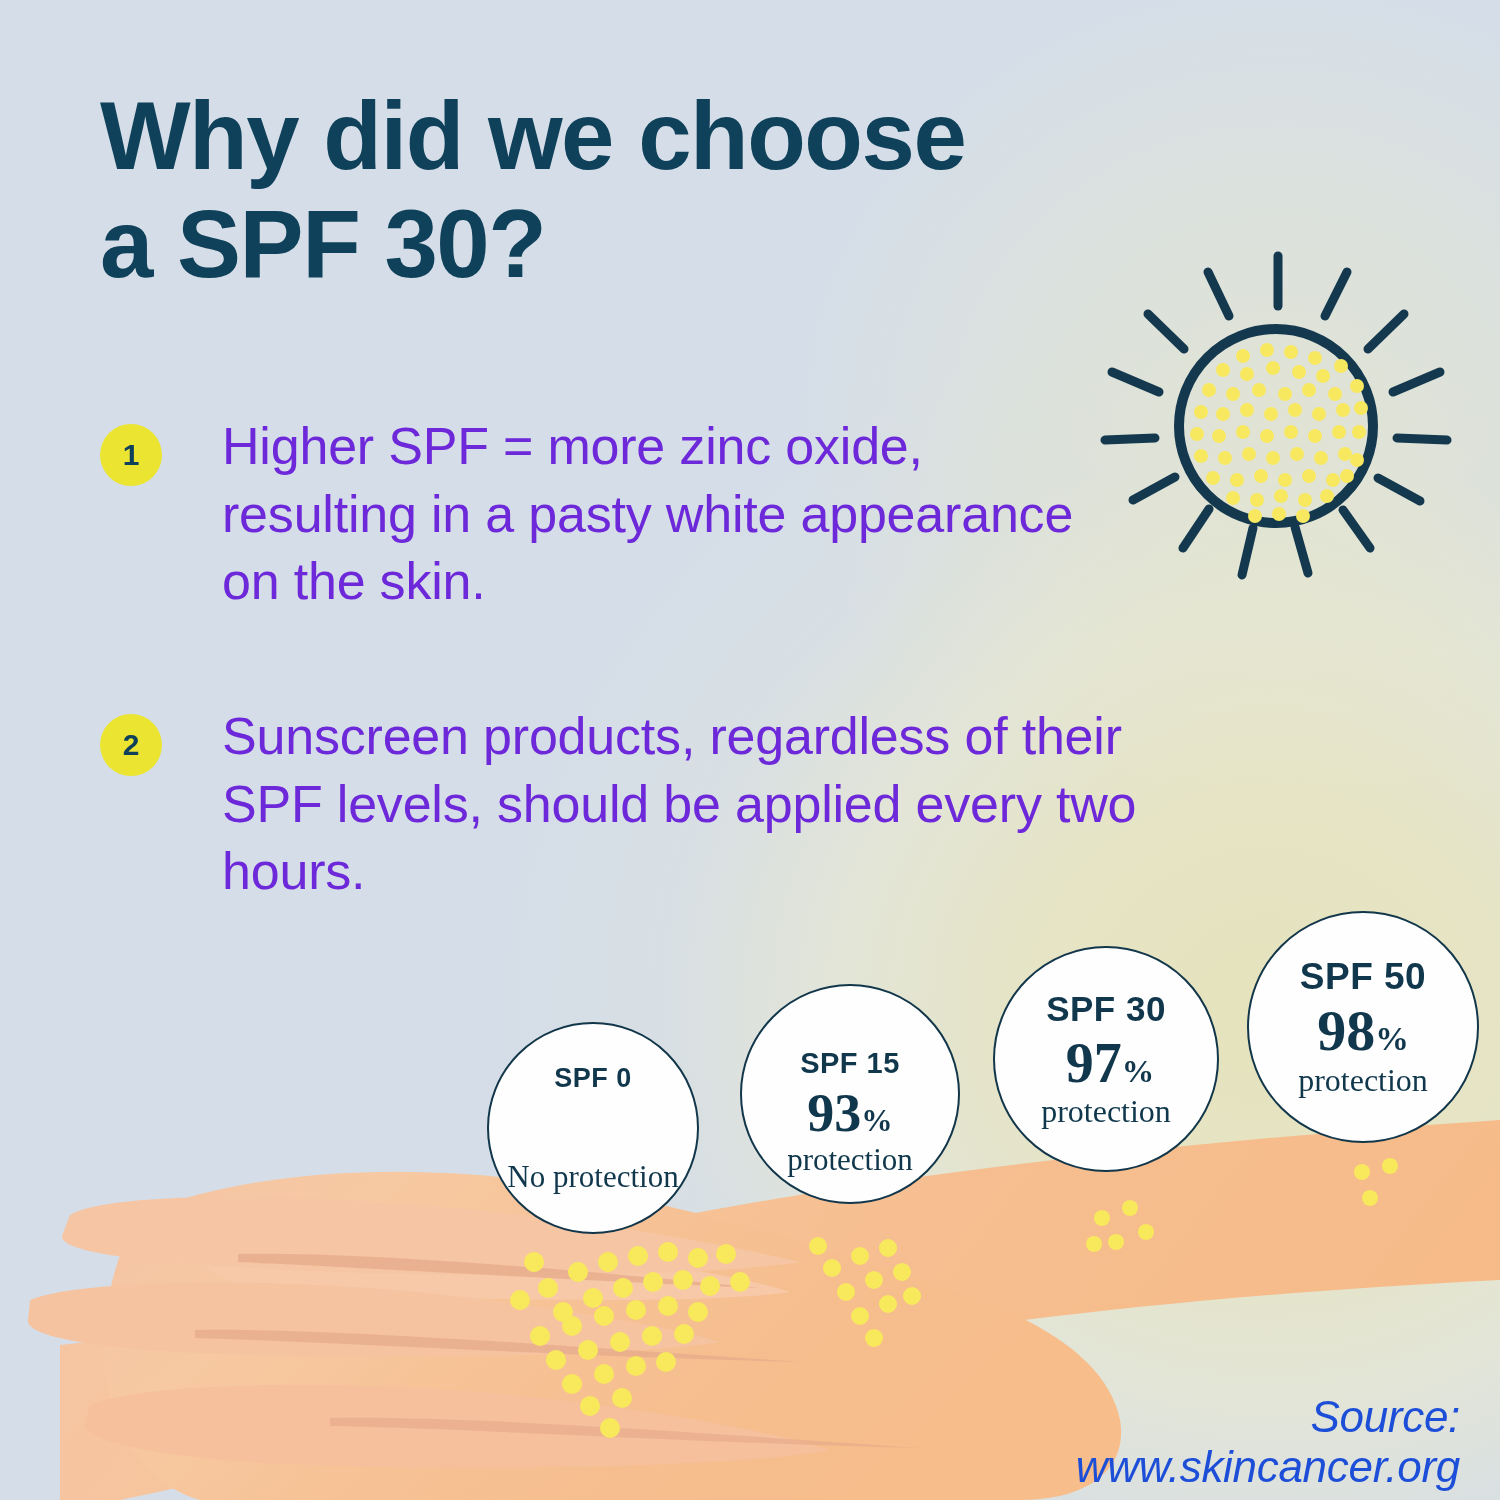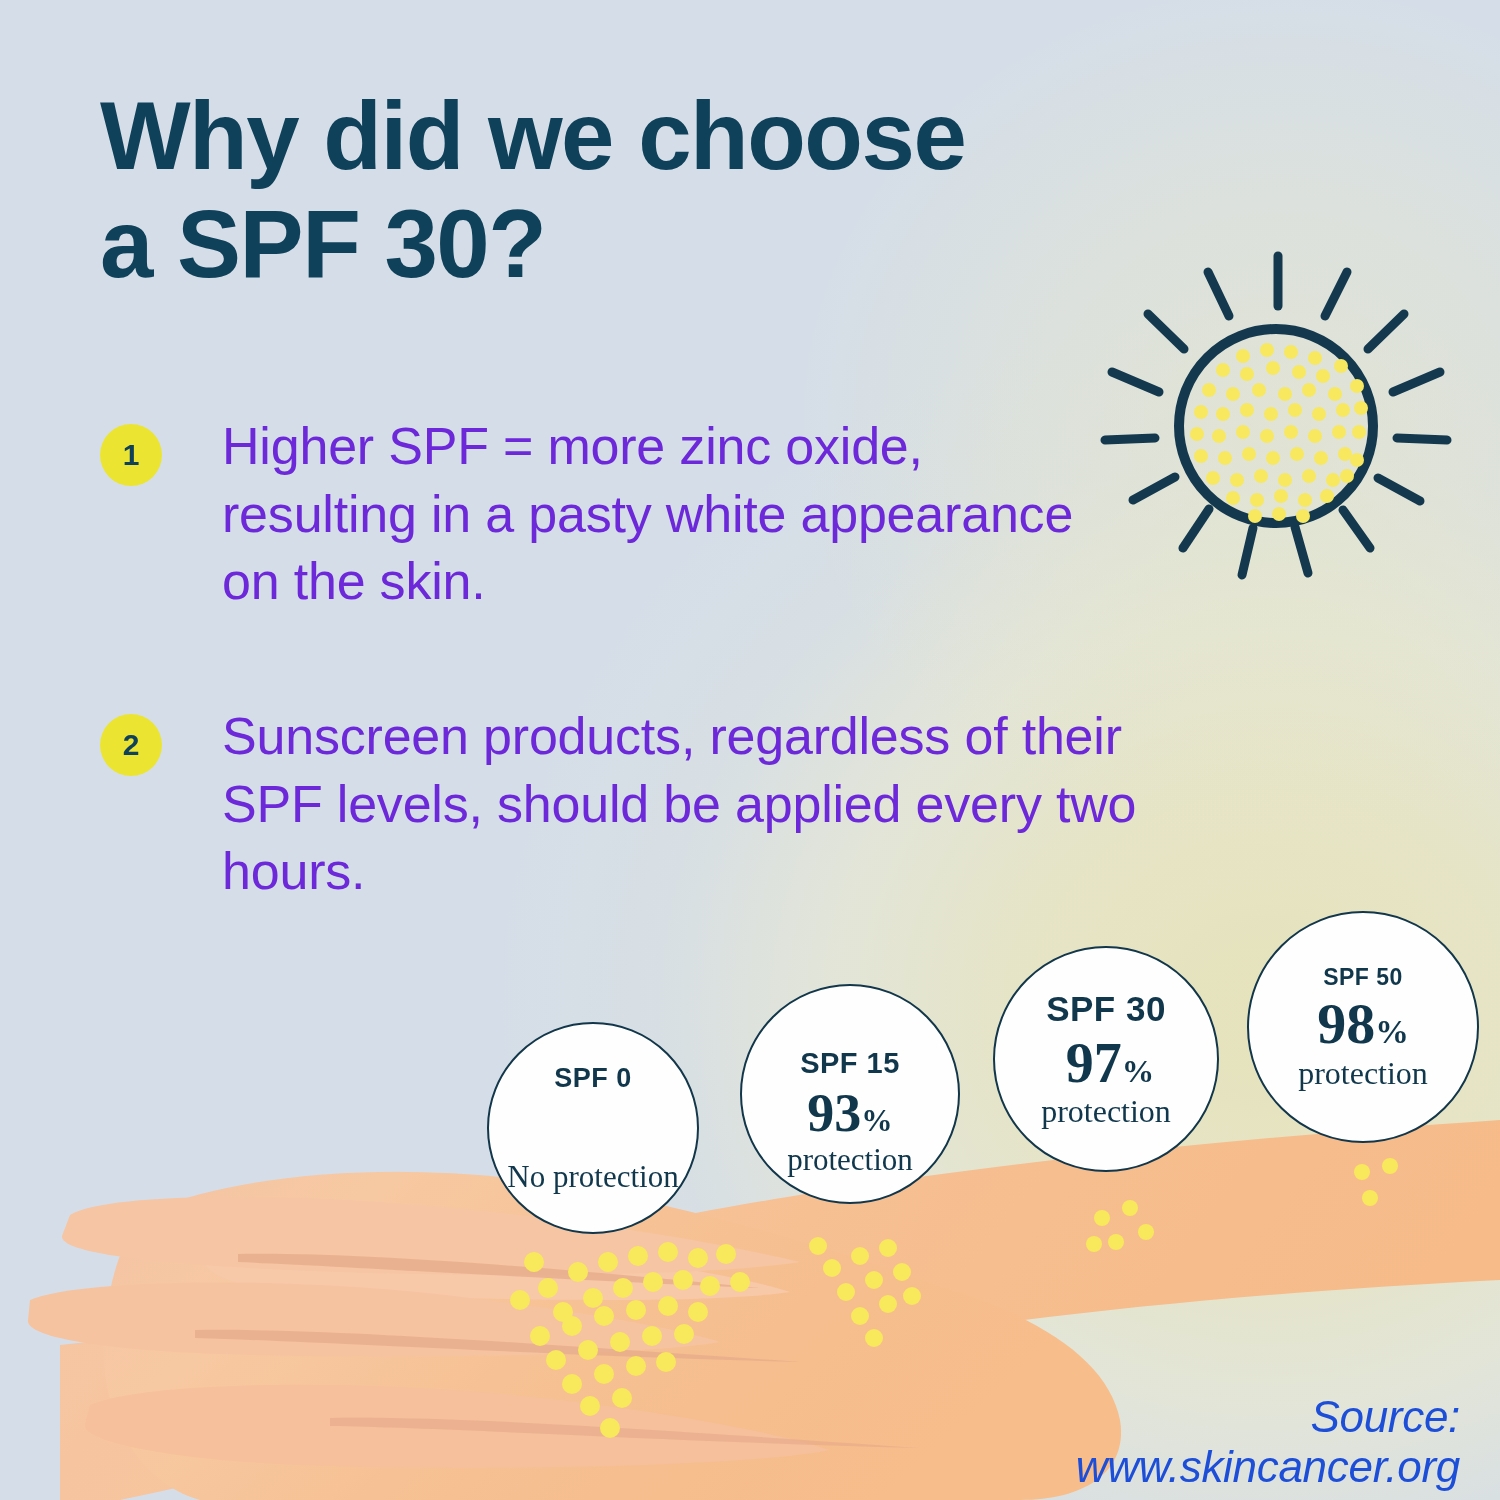--- a/index.html
+++ b/index.html
@@ -127,21 +127,21 @@
   .badge-15 .spf-label { font-size: 29px; margin-bottom: 6px; margin-top: 36px; }
   .badge-15 .pct { font-size: 54px; text-align: right; }
   .badge-15 .prot { font-size: 31px; margin-top: 4px; }
 
   .badge-30 { left: 993px;  top: 946px;  width: 226px; height: 226px; }
   .badge-30 .spf-label { font-size: 35px; margin-bottom: 6px; }
   .badge-30 .pct { font-size: 56px; margin-left: 8px; }
   .badge-30 .prot { font-size: 32px; margin-top: 4px; }
 
   .badge-50 { left: 1247px; top: 911px;  width: 232px; height: 232px; }
-  .badge-50 .spf-label { font-size: 23px; margin-bottom: 4px; }
+  .badge-50 .spf-label { font-size: 37px; margin-bottom: 4px; }
   .badge-50 .pct { font-size: 58px; }
   .badge-50 .prot { font-size: 32px; margin-top: 4px; }
 
   
   .source {
     position: absolute;
     left: 920px;
     top: 1392px;
     width: 540px;
     text-align: right;

